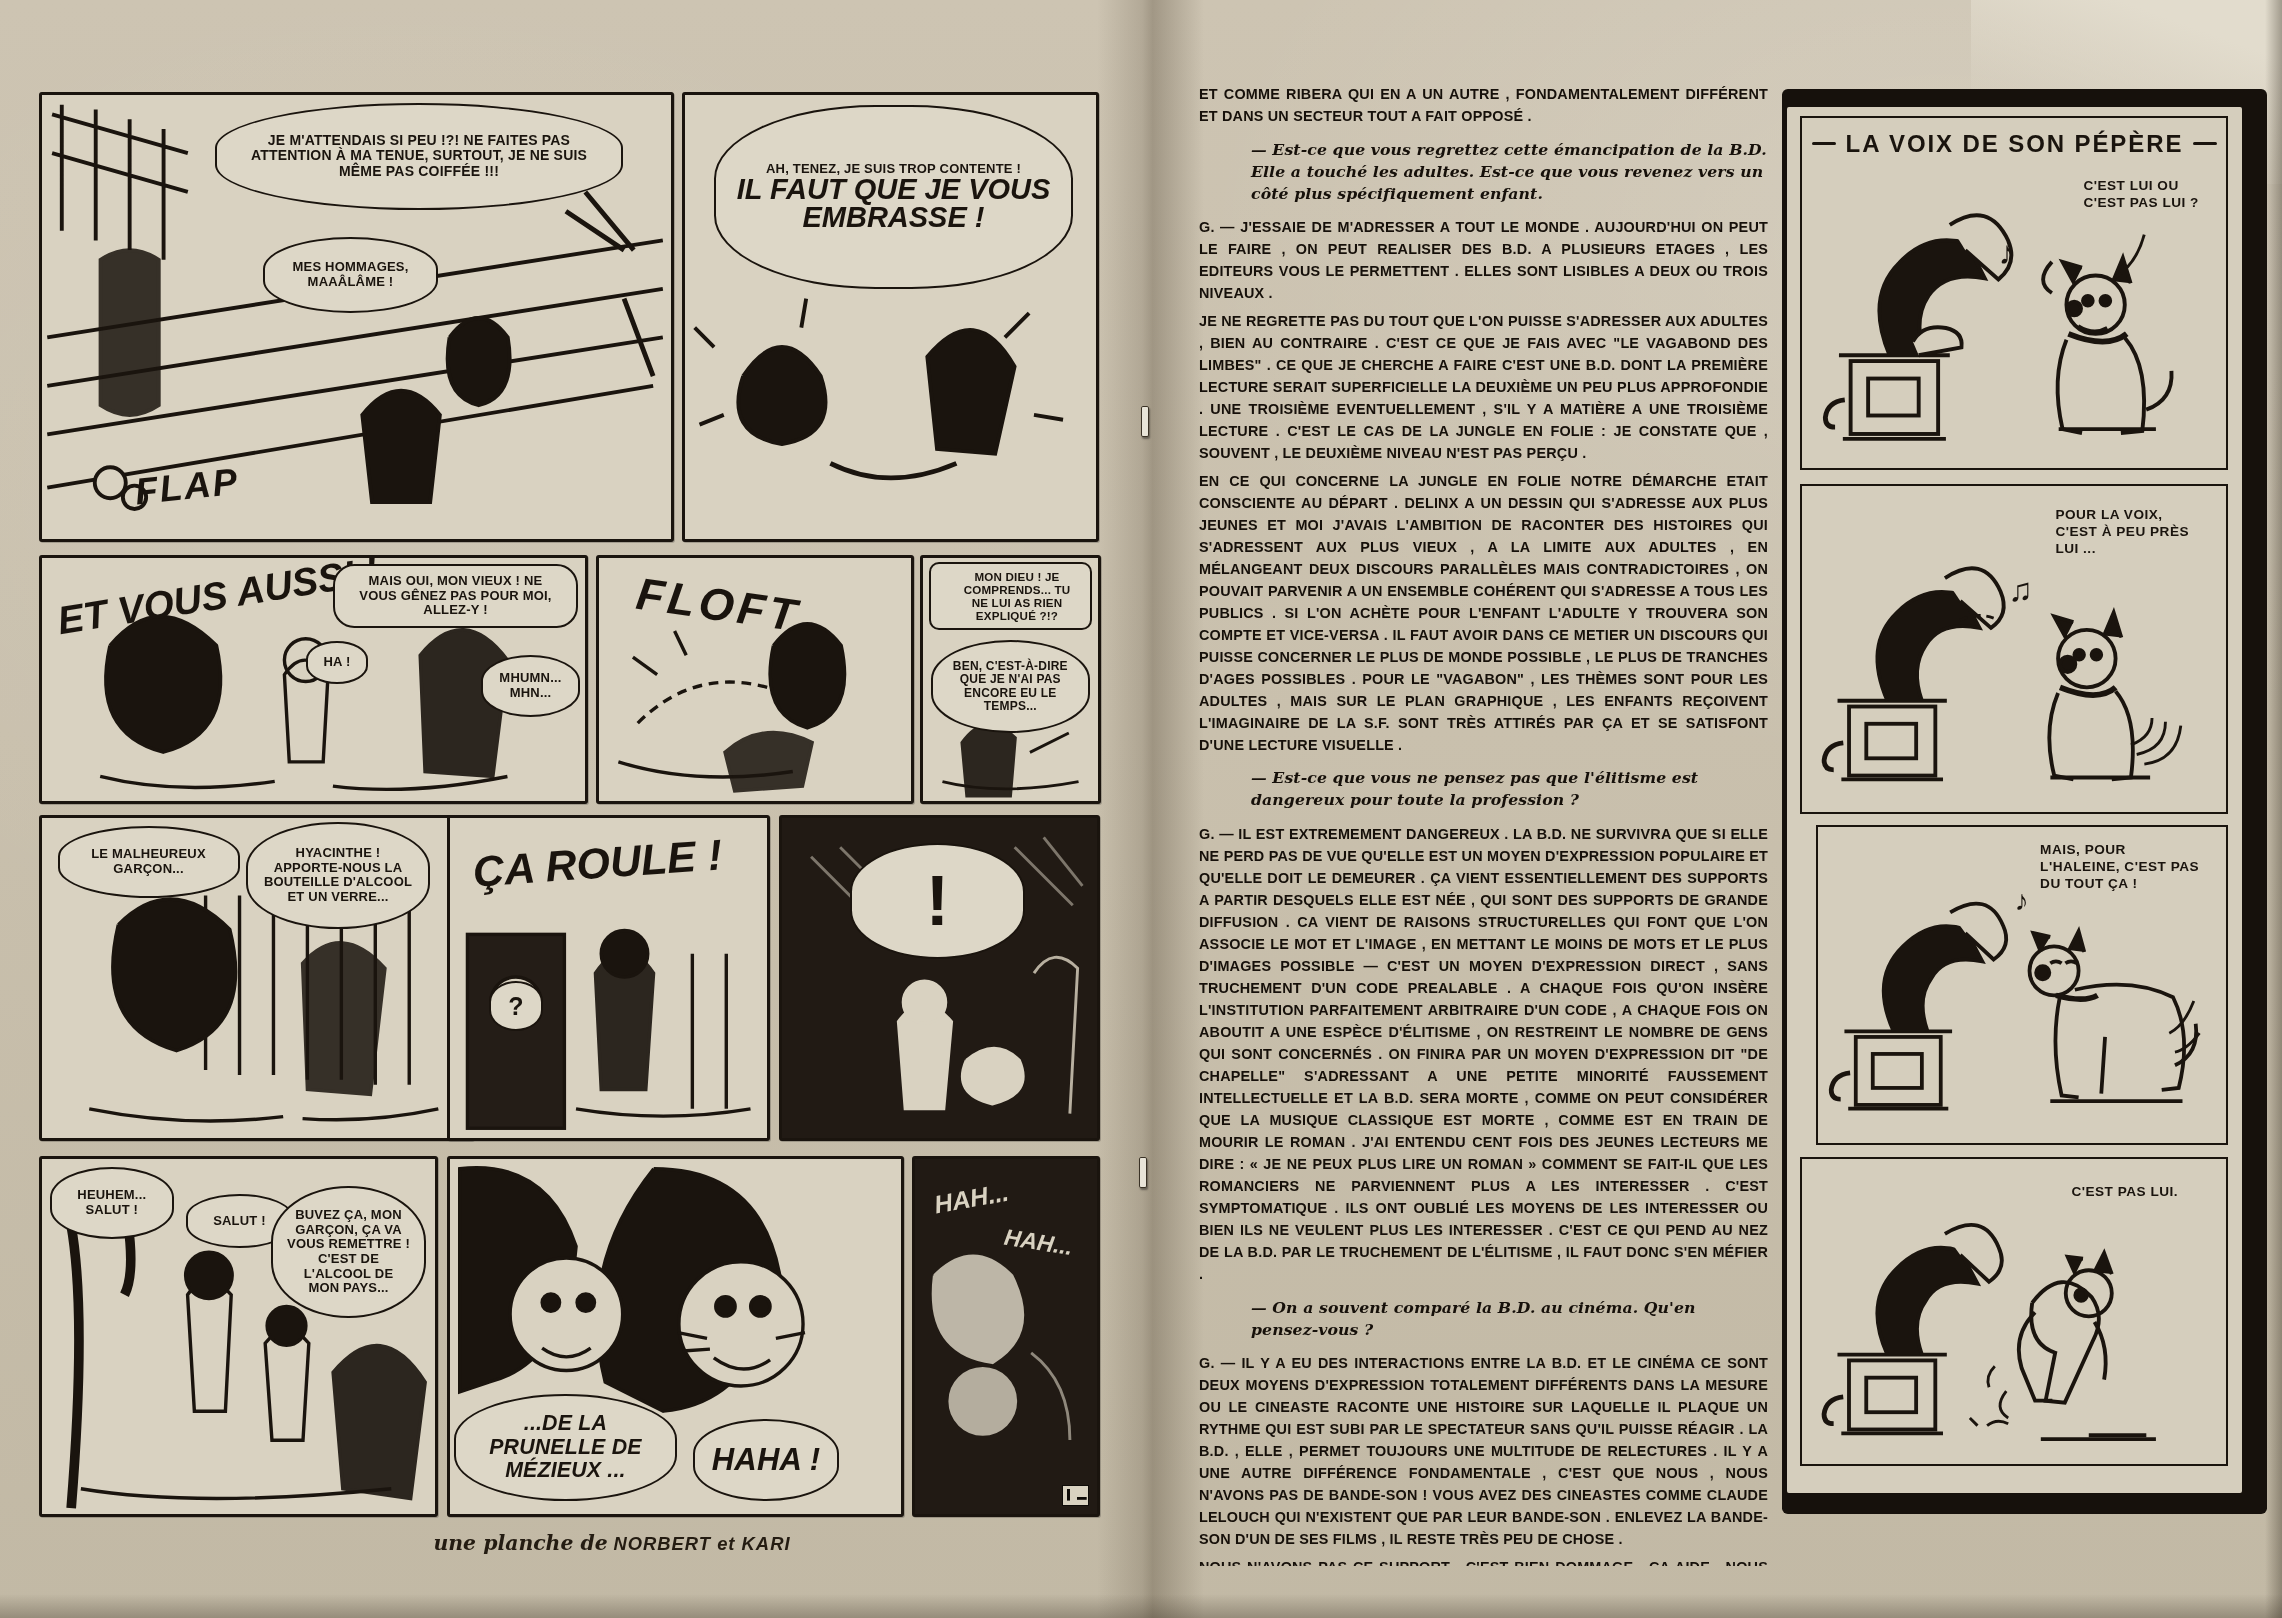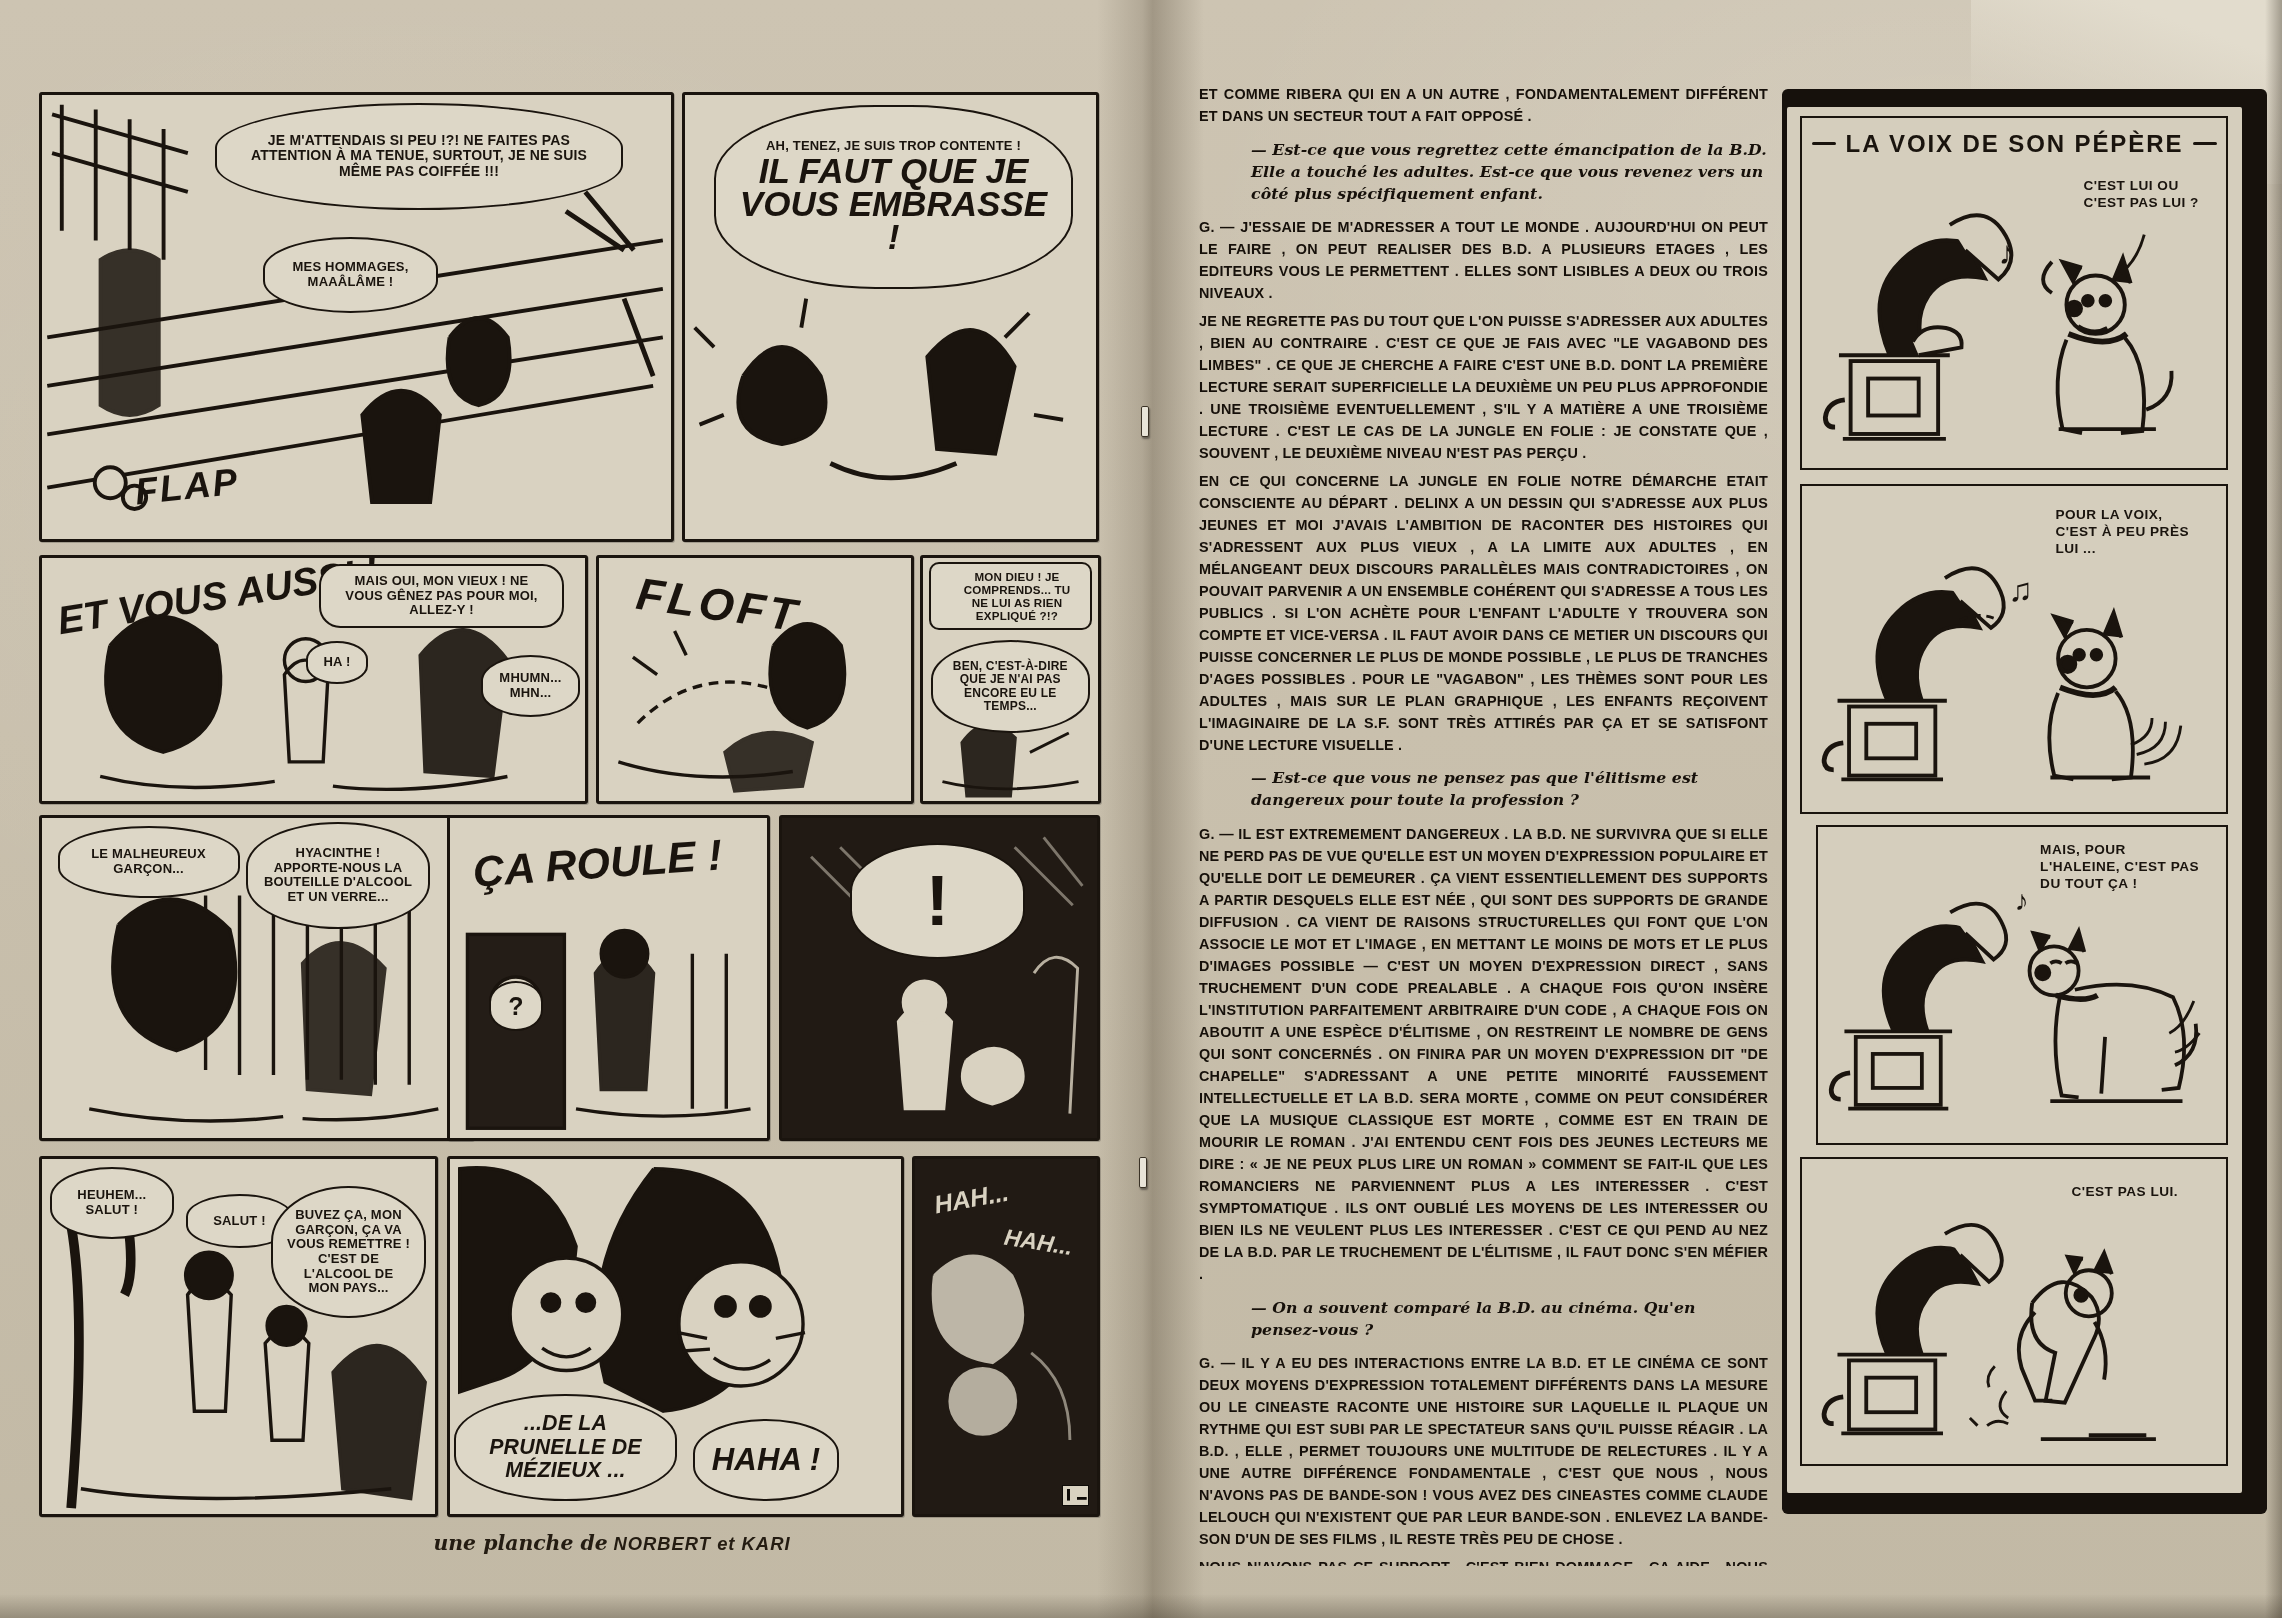--- a/index.html
+++ b/index.html
@@ -31,21 +31,21 @@
 
   
   .left-page{position:absolute;left:39px;top:87px;width:1058px;height:1494px;}
   .panel{position:absolute;background:var(--panel);border:3.4px solid var(--ink);border-radius:2.9px;overflow:hidden;box-shadow:1px 1px 0 rgba(0,0,0,.2);}
   .panel.dark{background:var(--dark-panel);}
   .art{position:absolute;inset:0;width:100%;height:100%;}
   .bubble{position:absolute;background:var(--bubble);border:2.9px solid var(--ink);border-radius:50% / 42%;
     display:flex;align-items:center;justify-content:center;text-align:center;
     font-size:13px;font-weight:700;line-height:1.12;letter-spacing:0.2px;padding:9.7px 13.6px;box-sizing:border-box;}
   .bubble.rect{border-radius:10px;padding-left:27px;}
-  .bubble .big{display:block;font-size:35px;font-weight:900;font-style:italic;letter-spacing:0;line-height:.95;margin-top:0;}
+  .bubble .big{display:block;font-size:29px;font-weight:900;font-style:italic;letter-spacing:0;line-height:.95;margin-top:0;}
   .shout{position:absolute;font-weight:900;font-style:italic;color:var(--ink);white-space:nowrap;}
   .sfx{position:absolute;font-weight:900;font-style:italic;letter-spacing:1.9px;color:var(--ink);white-space:nowrap;}
   .caption{position:absolute;left:369px;top:1444px;width:408px;text-align:center;font-size:20.4px;color:#241c12;}
   .caption .script{font-family:"DejaVu Serif", serif;font-style:italic;font-weight:600;}
   .caption .authors{font-weight:800;font-style:italic;letter-spacing:1px;font-size:18.4px;}
 
   
   .interview{position:absolute;left:1199px;top:83px;width:569px;height:1483px;overflow:hidden;}
   .interview p{margin:0 0 5.8px 0;font-size:14.4px;line-height:22px;font-weight:600;letter-spacing:0.2px;
     text-align:justify;color:#16100a;}
@@ -122,21 +122,21 @@
       <svg class="art" viewBox="0 0 560 250">
         <g stroke="#1a140e" stroke-width="3.5" fill="none">
           <path d="M70 90 q50 -60 110 0 q20 90 -55 110 q-75 -20 -55 -110" fill="#1a140e"></path>
           <path d="M250 120 q20 -30 45 0 l-5 90 l-35 0 Z" fill="none"></path>
           <circle cx="272" cy="105" r="22"></circle>
           <path d="M390 100 q45 -55 90 5 l-15 120 l-70 -5 Z" fill="#1a140e" opacity=".9"></path>
           <path d="M60 225 q80 20 180 5 M300 235 q80 10 180 -10"></path>
         </g>
       </svg>
       <div class="shout" style="left:13.6px;top:15.5px;font-size:39px;transform:rotate(-9deg);">ET VOUS AUSSI !</div>
-      <div class="bubble" style="left:277px;top:5.8px;width:245px;height:64px;border-radius:21.3px;">
+      <div class="bubble" style="left:291px;top:5.8px;width:245px;height:64px;border-radius:21.3px;">
           <span>MAIS OUI, MON VIEUX ! NE VOUS GÊNEZ PAS POUR MOI, ALLEZ-Y !</span>
         </div>
       <div class="bubble" style="left:264px;top:83px;width:62px;height:43px;">
           <span>HA !</span>
         </div>
       <div class="bubble" style="left:439px;top:97px;width:99px;height:62px;">
           <span>MHUMN... MHN...</span>
         </div>
     </div>
 

